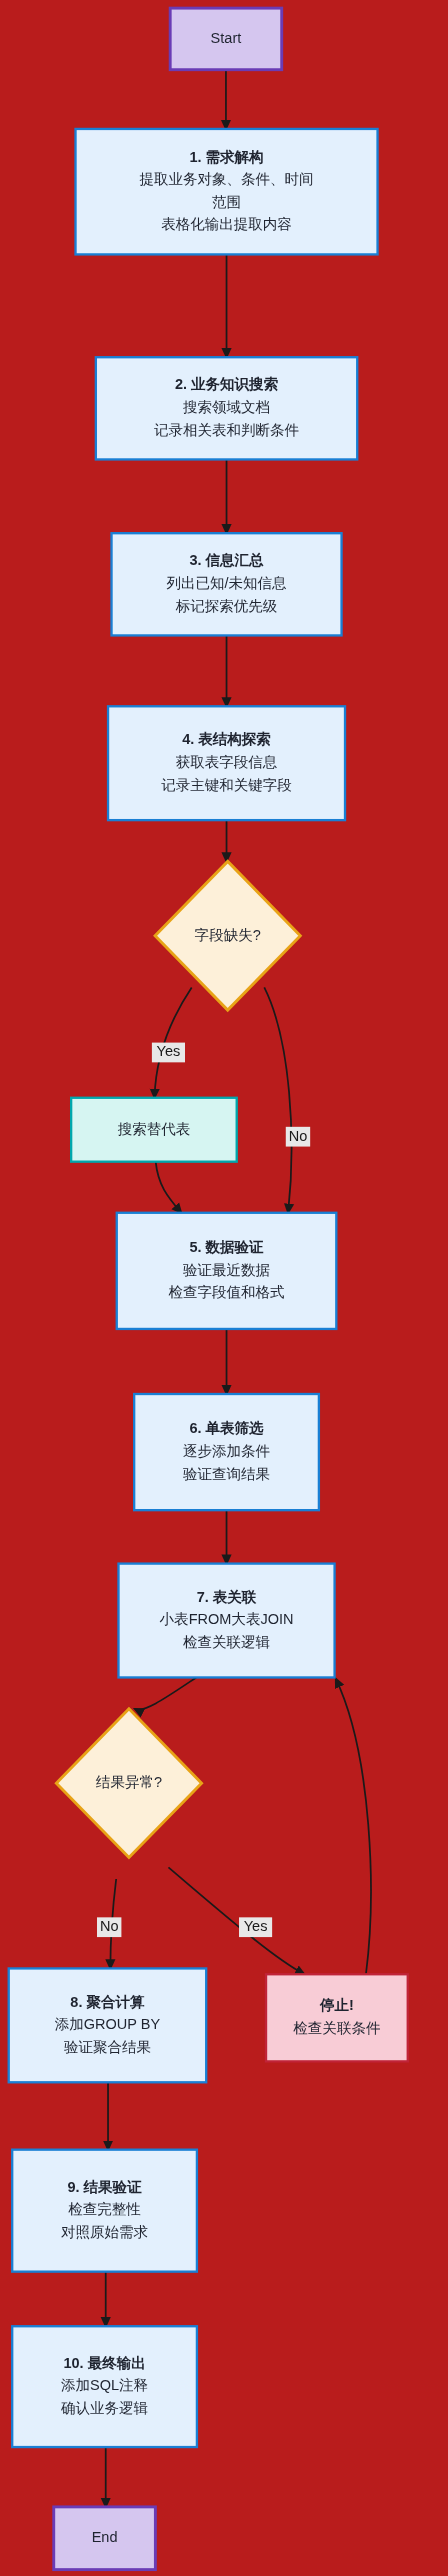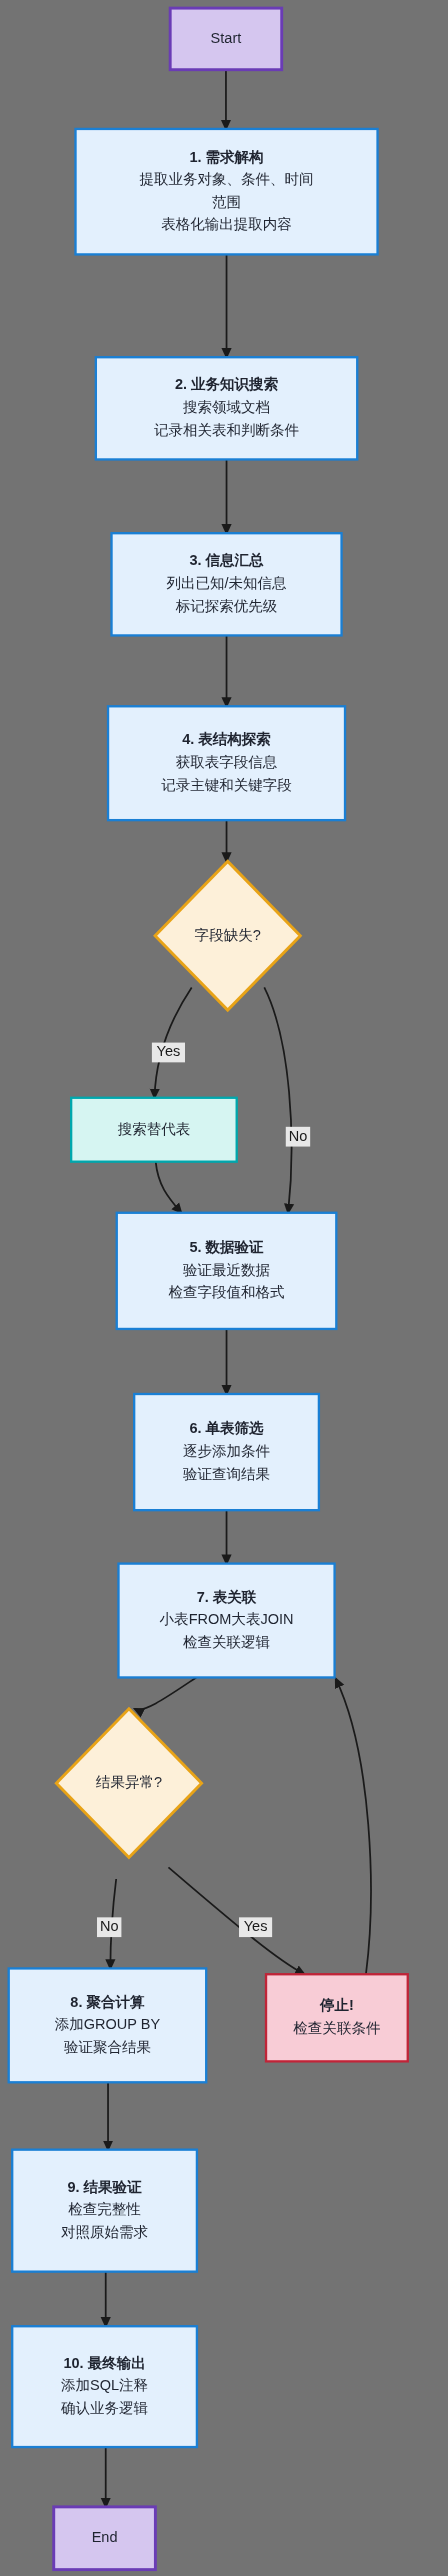--- a/index.html
+++ b/index.html
@@ -8,21 +8,21 @@
     padding: 0;
     background: #ffffff;
   }
   body {
     font-family: "Liberation Sans", "DejaVu Sans", sans-serif;
   }
   #flow-root {
     position: relative;
     width: 449px;
     height: 2576px;
-    background: #737373;
+    background: #b91c1c;
     overflow: hidden;
   }
   svg#flow-svg {
     display: block;
     width: 449px;
     height: 2576px;
   }
   .node-label {
     font-family: "Liberation Sans", "DejaVu Sans", sans-serif;
     fill: #1f2430;

